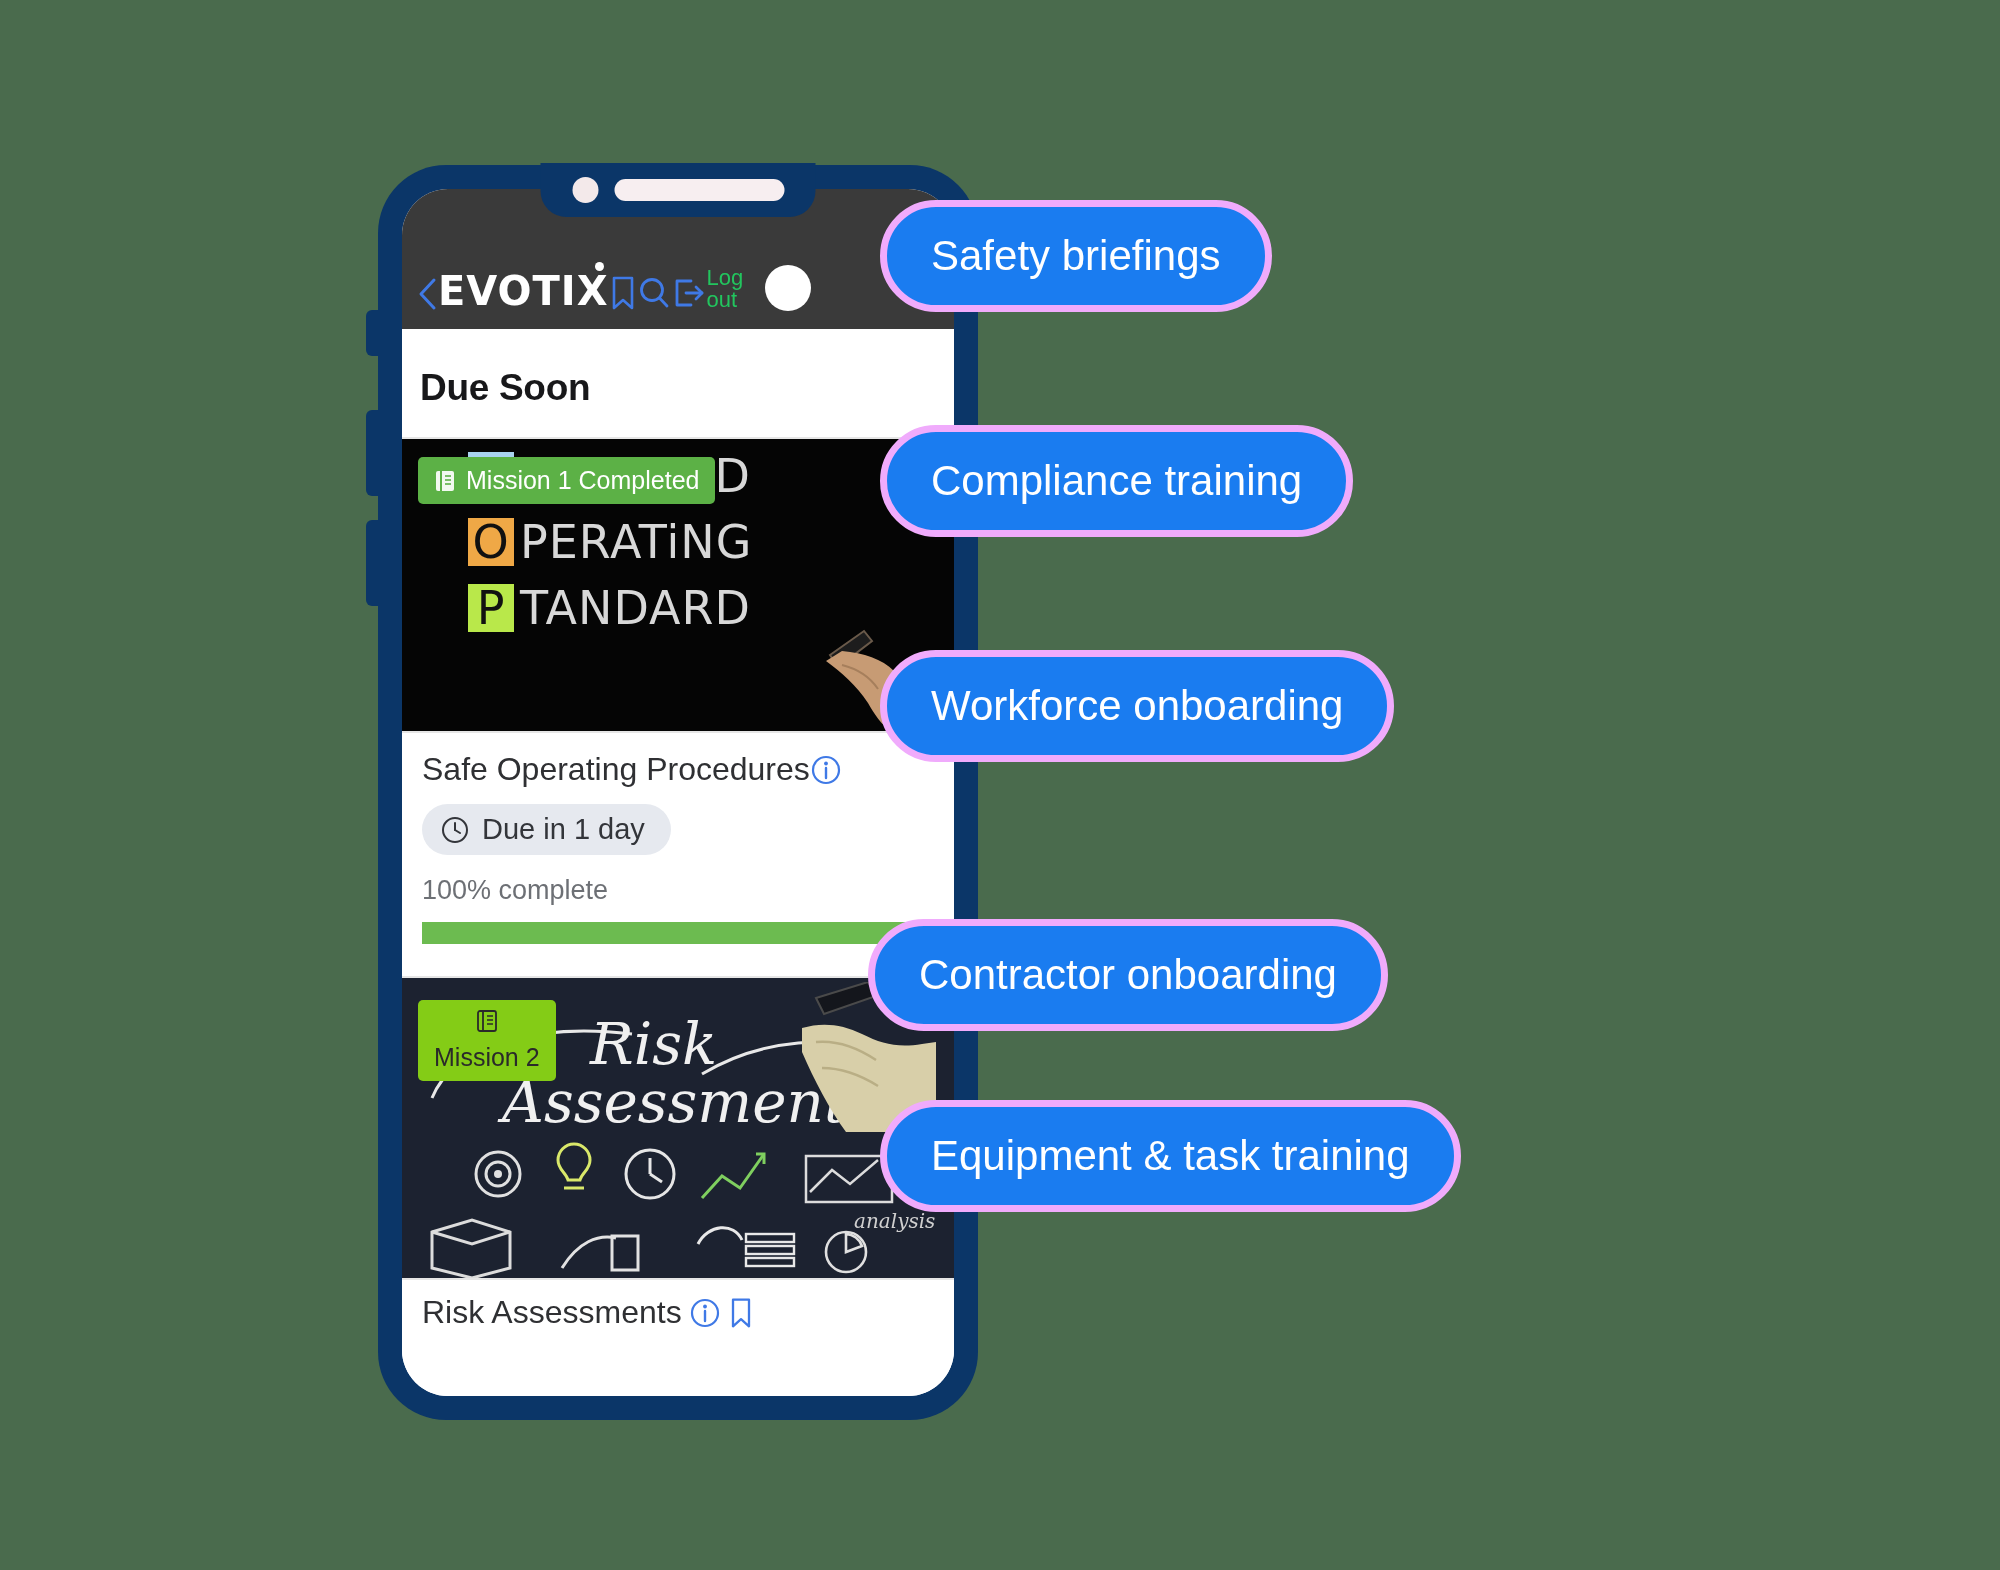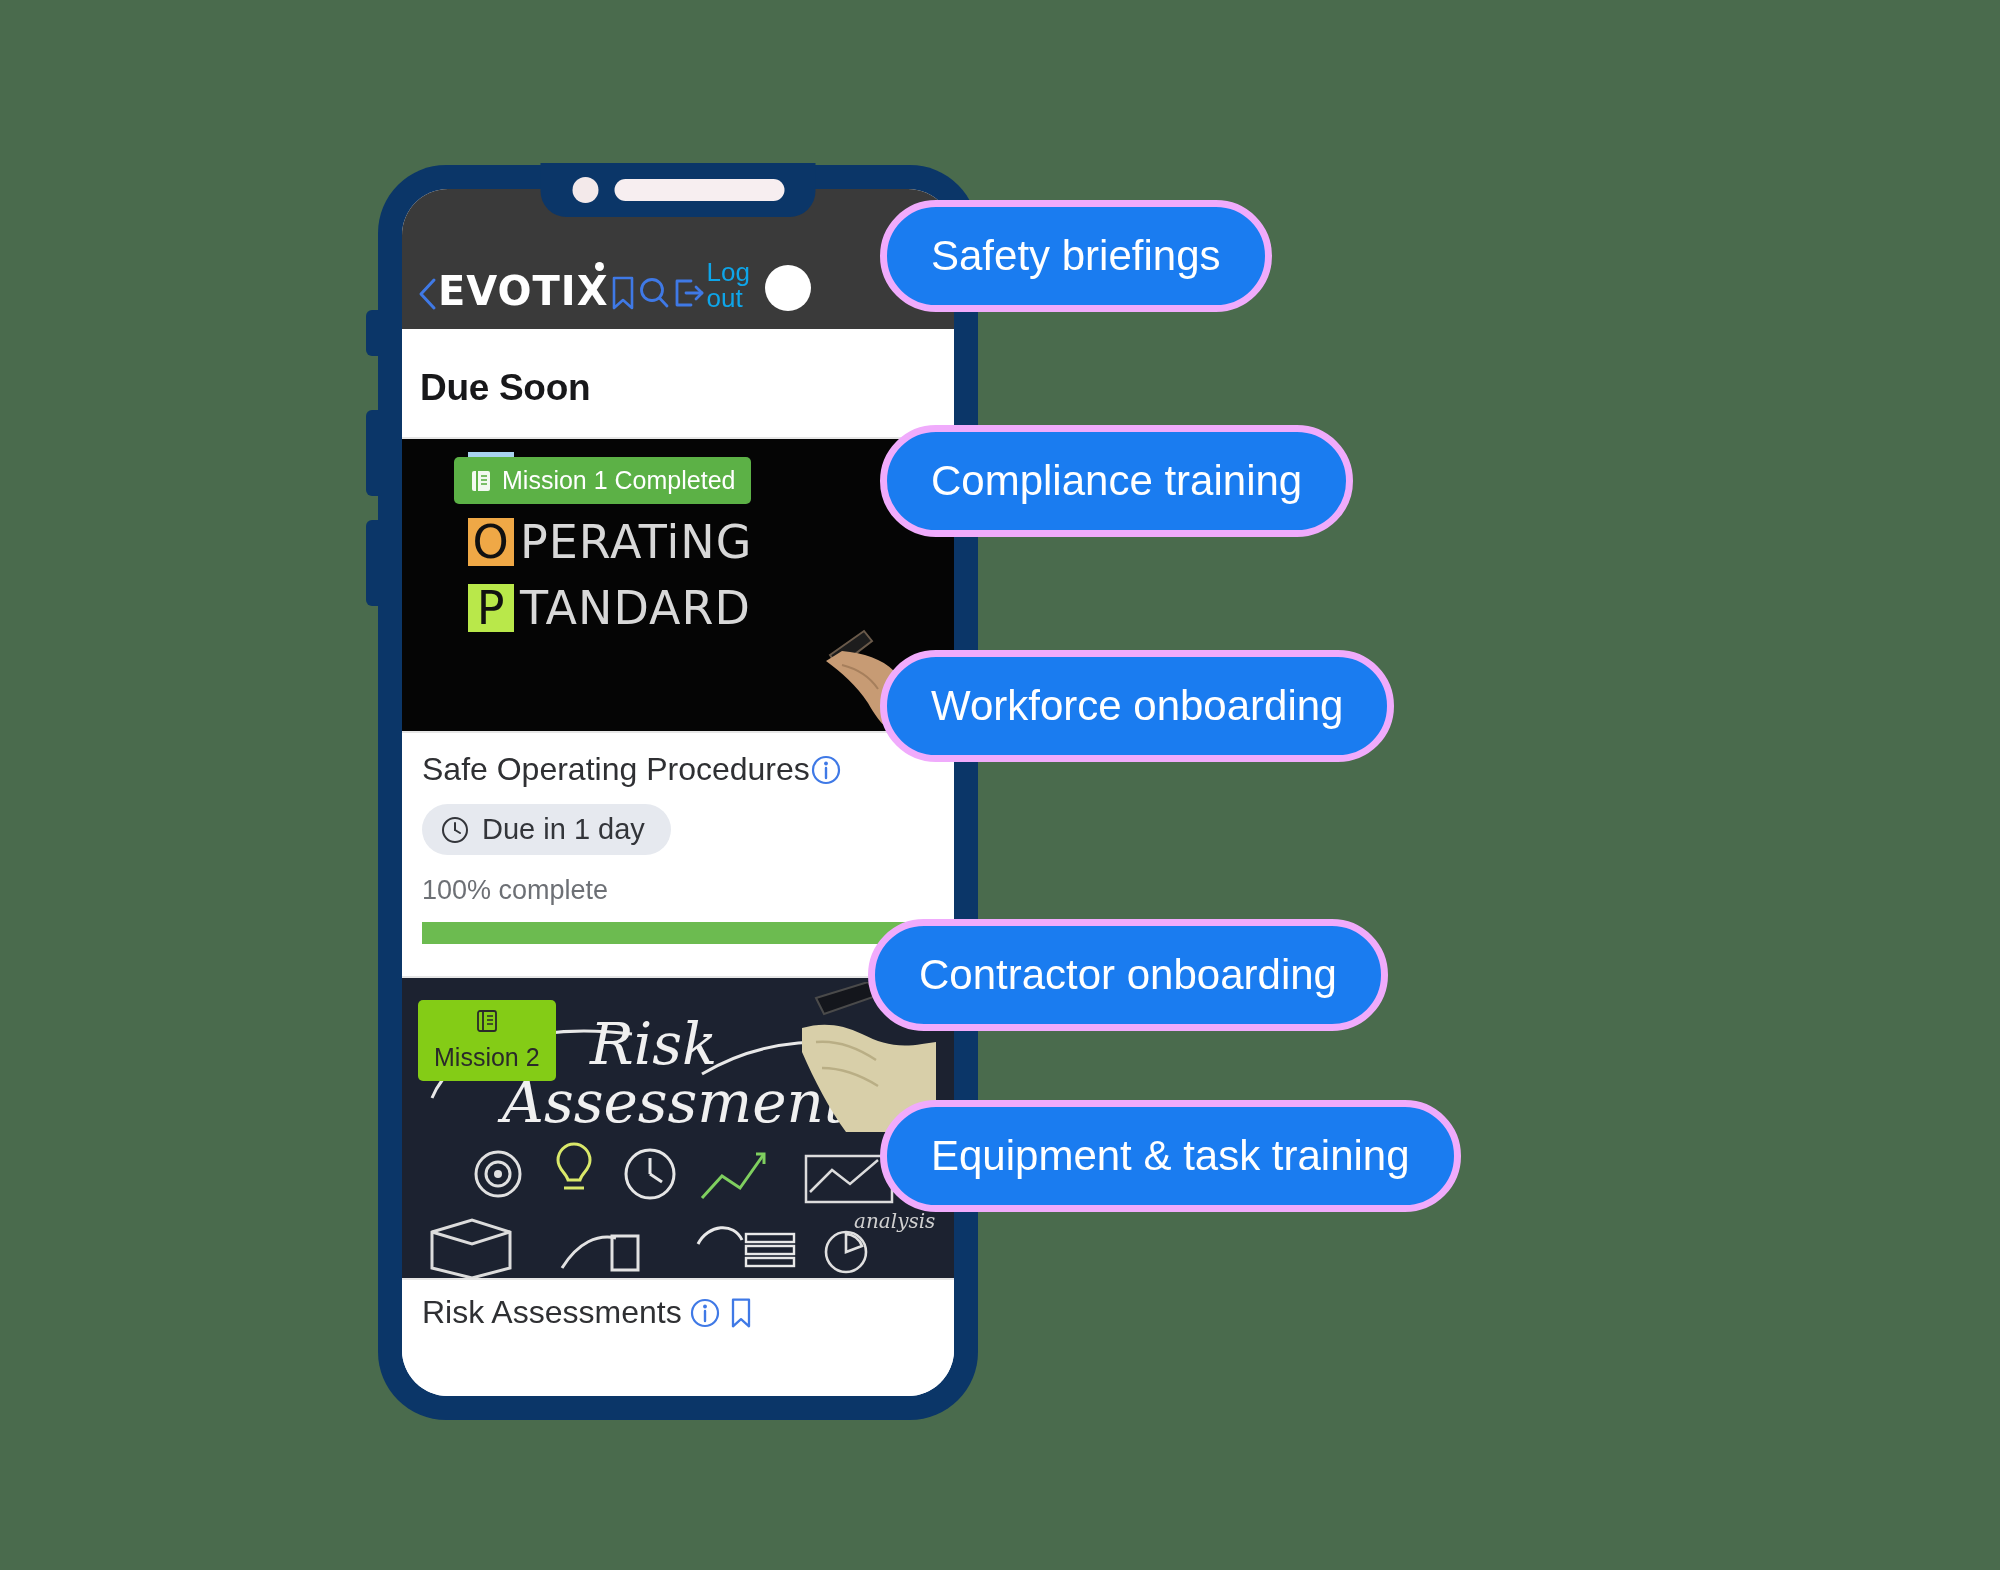--- a/index.html
+++ b/index.html
@@ -71,22 +71,22 @@
     font-size:40px;
     letter-spacing:1px;
     color:#ffffff;
     line-height:1;
     position:relative;
     flex:none;
     white-space:nowrap;
   }
   .hdr-icon{ flex:none; display:flex; align-items:center; justify-content:center; }
   #logout-label{
-    color:#0ea5e9;
-    font-size:26px;
+    color:#22c55e;
+    font-size:22px;
     line-height:1.0;
     width:58px;
     flex:none;
     word-break:break-word;
   }
   #avatar-circle{
     width:46px;height:46px;border-radius:50%;
     background:#ffffff;flex:none;
   }
 
@@ -151,21 +151,20 @@
     display:flex; align-items:center; gap:10px;
     font-size:25px;
     padding:9px 16px;
     border-radius:5px;
     white-space:nowrap;
   }
   #badge-mission1{
     left:16px; top:18px;
     background:#5cb146;
     color:#ffffff;
-    margin-left:36px;
   }
   #badge-mission2{
     left:16px; top:22px;
     background:#84cc16;
     color:#2a2a2a;
     flex-direction:column;
   }
 
   
   .card-info{ padding:18px 20px 20px 20px; }

